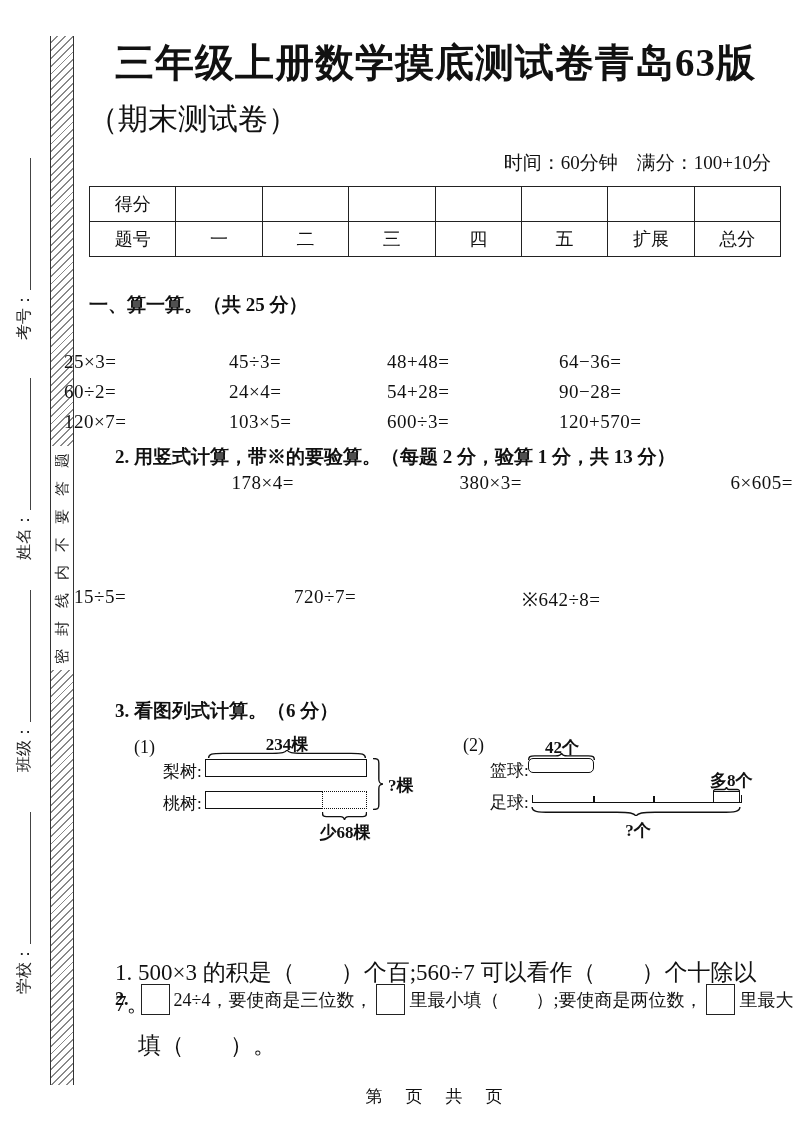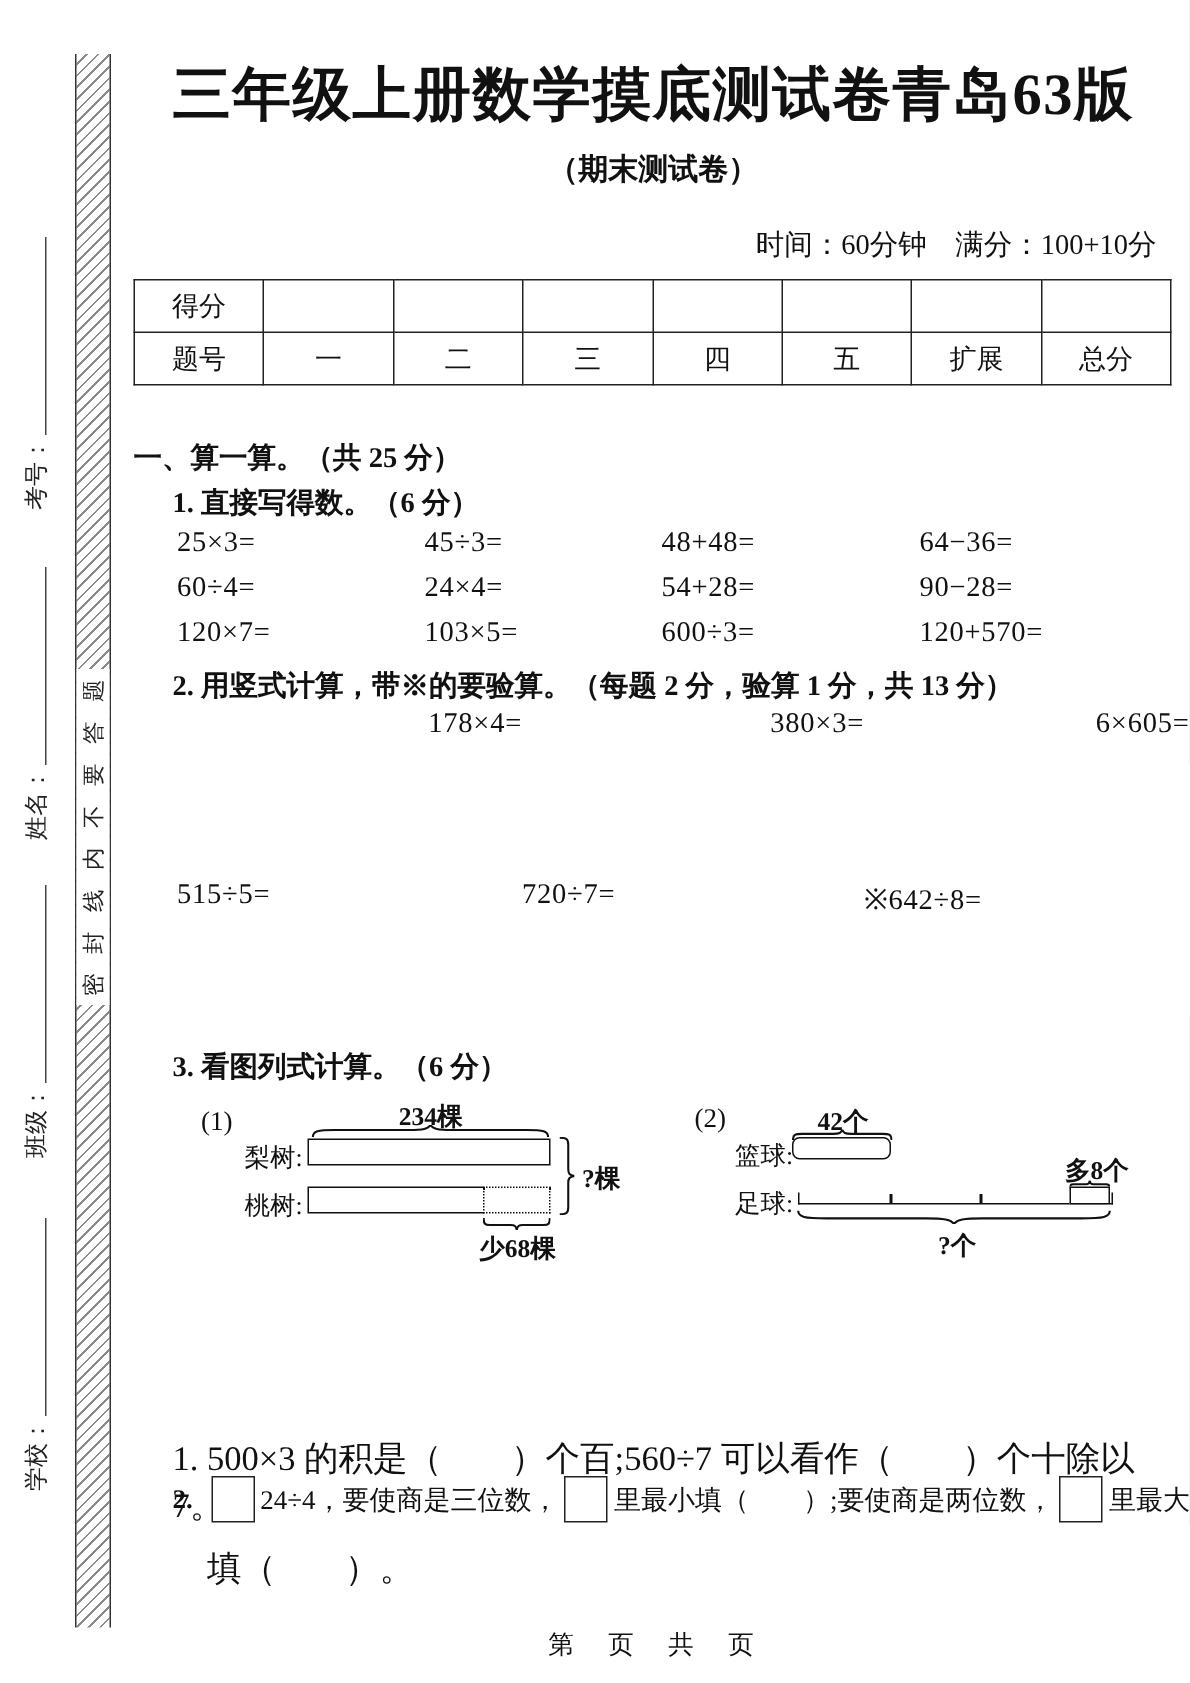--- a/index.html
+++ b/index.html
@@ -25,31 +25,31 @@
   .seal-char span{display:block;transform:rotate(-90deg);font-size:15px;color:#222;}
   .side-field{
     position:absolute;left:-81px;width:210px;height:20px;
     display:flex;align-items:center;transform:rotate(-90deg);
     font-size:16px;color:#222;white-space:nowrap;
   }
   .fill-line{display:inline-block;width:132px;height:13px;border-bottom:1.3px solid #444;margin-left:2px;}
 
   
   .title{left:88px;right:10px;top:36px;text-align:center;font-size:39px;font-weight:900;letter-spacing:1px;}
-  .subtitle{left:88px;right:10px;top:99px;text-align:center;font-size:20px;font-weight:700;}
+  .subtitle{left:88px;right:10px;top:99px;text-align:left;font-size:30px;font-weight:400;}
   .meta{top:150px;right:22px;text-align:right;font-size:19px;}
 
   
   .score-table{position:absolute;left:89px;top:186px;width:692px;border-collapse:collapse;table-layout:fixed;}
   .score-table td{border:1.4px solid #222;height:34px;text-align:center;font-size:18px;padding:0;}
 
   
   .sec-head{font-size:19px;font-weight:700;}
   .q-head{font-size:19px;font-weight:600;}
-  .math-row{left:0;width:793px;display:grid;padding-left:118px;box-sizing:border-box;font-size:19px;}
+  .math-row{left:0;width:793px;display:grid;padding-left:64px;box-sizing:border-box;font-size:19px;}
   .math-row span{letter-spacing:0.5px;}
   .g4{grid-template-columns:165px 158px 172px auto;}
   .g3a{grid-template-columns:230px 228px auto;}
   .plain{font-size:23px;}
 
   
   .diag{position:absolute;font-size:17px;}
   .diag .lbl{position:absolute;font-size:18px;}
   .bar{position:absolute;border:1.5px solid #111;box-sizing:border-box;background:#fff;}
   .bar.dotted{border-style:dotted;}
@@ -140,30 +140,29 @@
       <td>三</td>
       <td>四</td>
       <td>五</td>
       <td>扩展</td>
       <td>总分</td>
     </tr>
   </tbody>
     </table>
 
   <div class="abs sec-head" style="left:89px;top:292px;">一、算一算。（共 25 分）</div>
-  <div class="abs q-head" style="left:115px;top:322px;">1. 直接写得数。（6 分）</div>
 
   <div class="abs math-row g4" style="top:351px;">
     <span>25×3=</span>
     <span>45÷3=</span>
     <span>48+48=</span>
     <span>64−36=</span>
   </div>
   <div class="abs math-row g4" style="top:381px;">
-    <span>60÷4=</span>
+    <span>60÷2=</span>
     <span>24×4=</span>
     <span>54+28=</span>
     <span>90−28=</span>
   </div>
   <div class="abs math-row g4" style="top:411px;">
     <span>120×7=</span>
     <span>103×5=</span>
     <span>600÷3=</span>
     <span>120+570=</span>
   </div>

